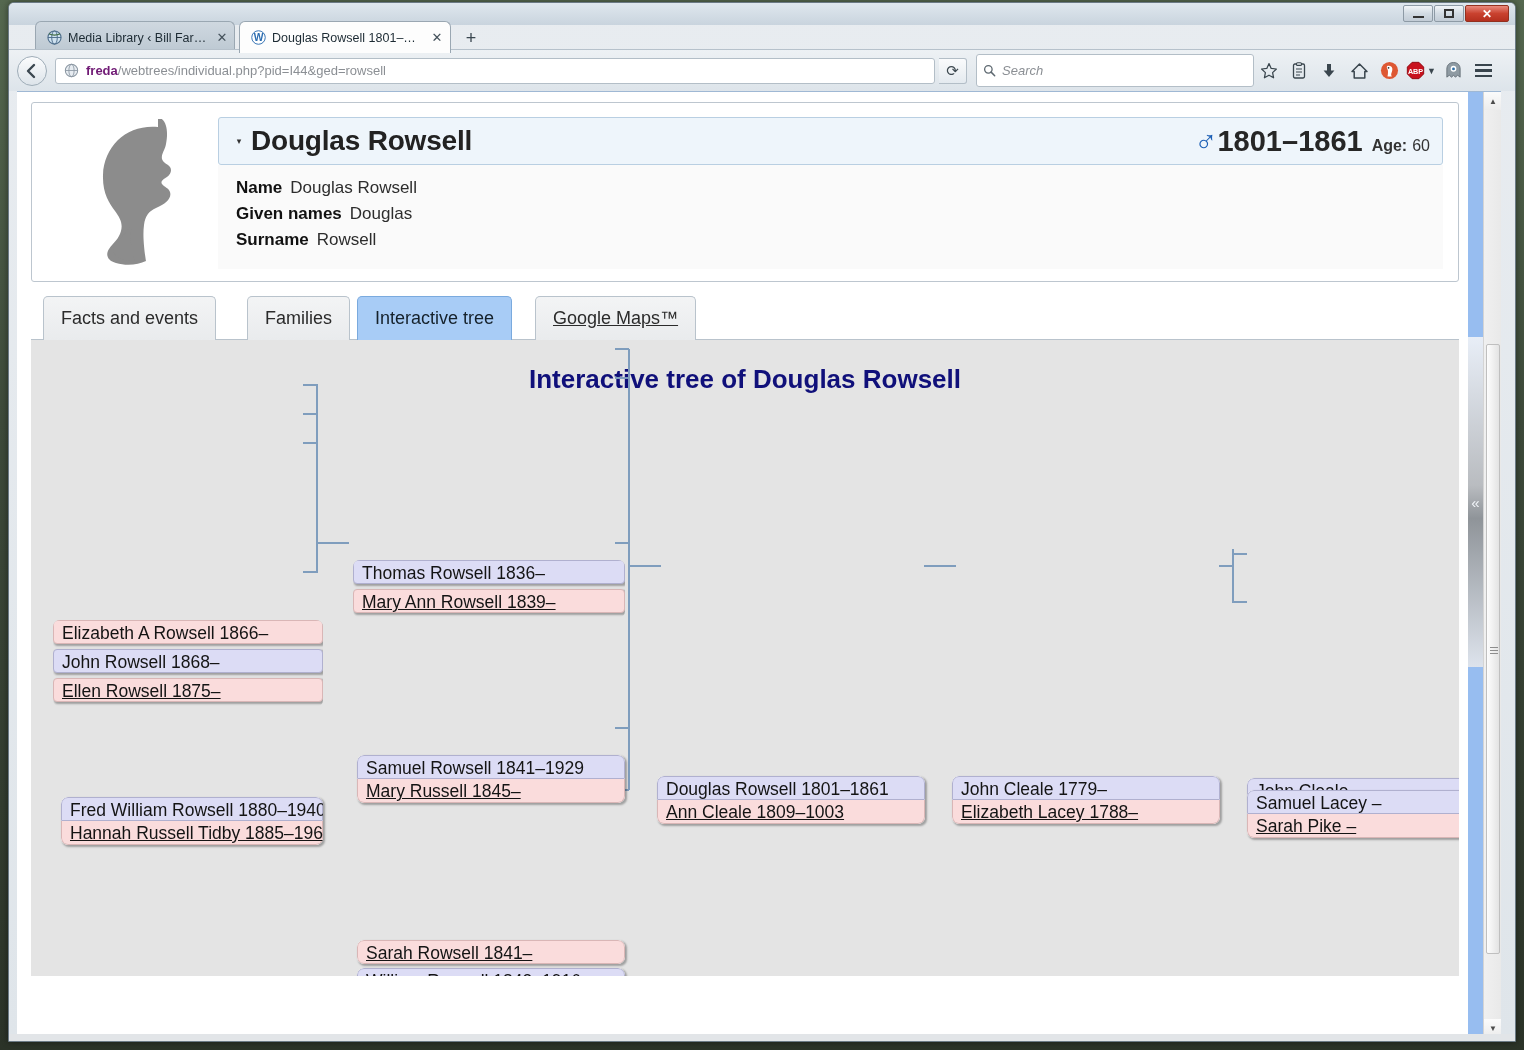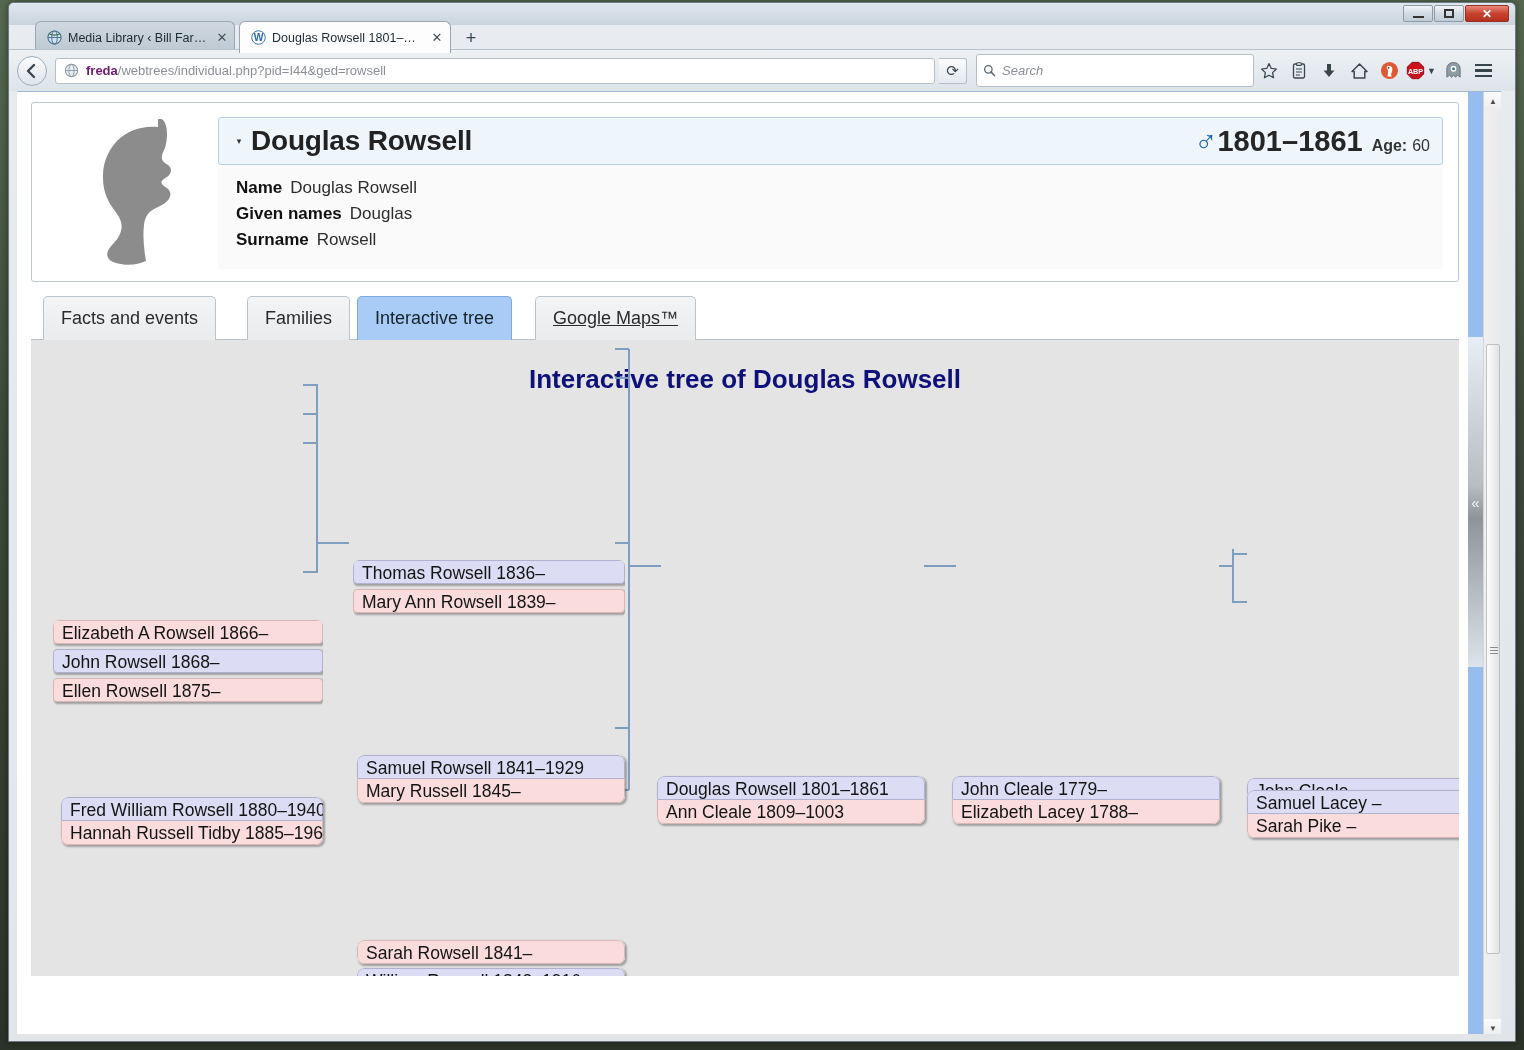--- a/index.html
+++ b/index.html
@@ -258,21 +258,21 @@
     padding: 1px 6px 2px 8px;
     white-space: nowrap;
     line-height: 22px;
     height: 24px;
     border: 1px solid #b4b4c6;
     margin-bottom: 0;
   }
   .prow.m { background: #dcdcf5; border-color: #b0b0cf; }
   .prow.f { background: #fadcdc; border-color: #d9b6b6; }
   .pbox > .prow:first-child { border-radius: 7px 7px 0 0; }
-  .pbox > .prow:last-child { border-radius: 0 0 7px 7px; }
+  .pbox > .prow:last-child { border-radius: 0 0 7px 7px; text-decoration: underline; }
   .pbox > .prow:only-child { border-radius: 7px; }
   .pbox.stack > .prow + .prow { border-top: none; }
   .pbox.gap { background: transparent; box-shadow: none; }
   .pbox.gap > .prow {
     border-radius: 4px;
     box-shadow: 1.5px 1.5px 2px rgba(0,0,0,.30);
     margin-bottom: 5px;
   }
 
   

